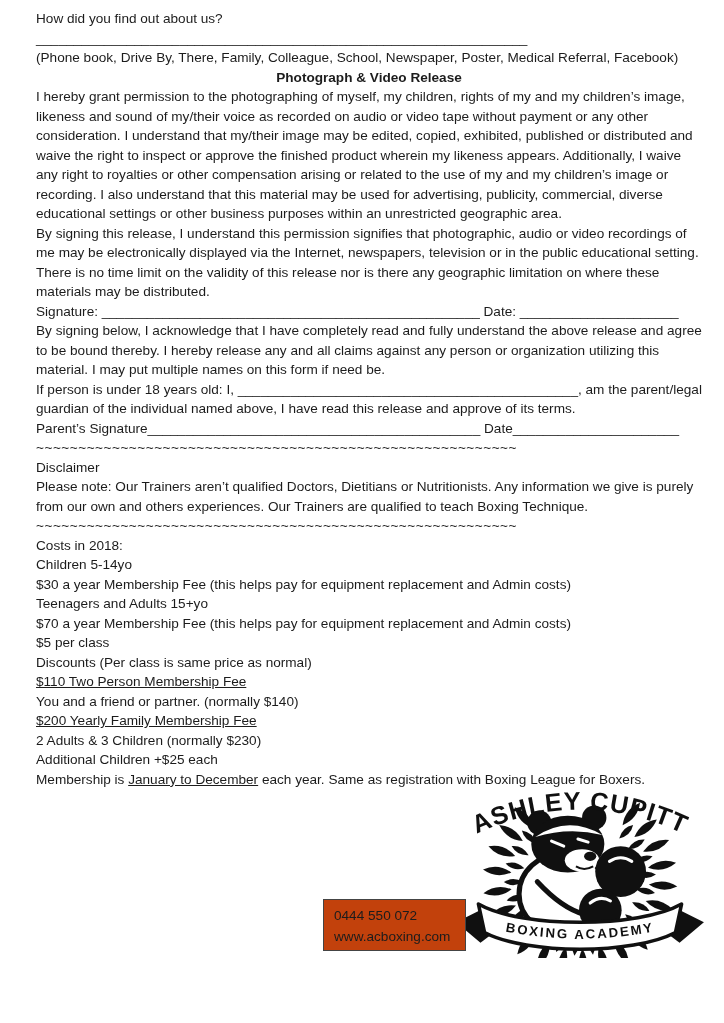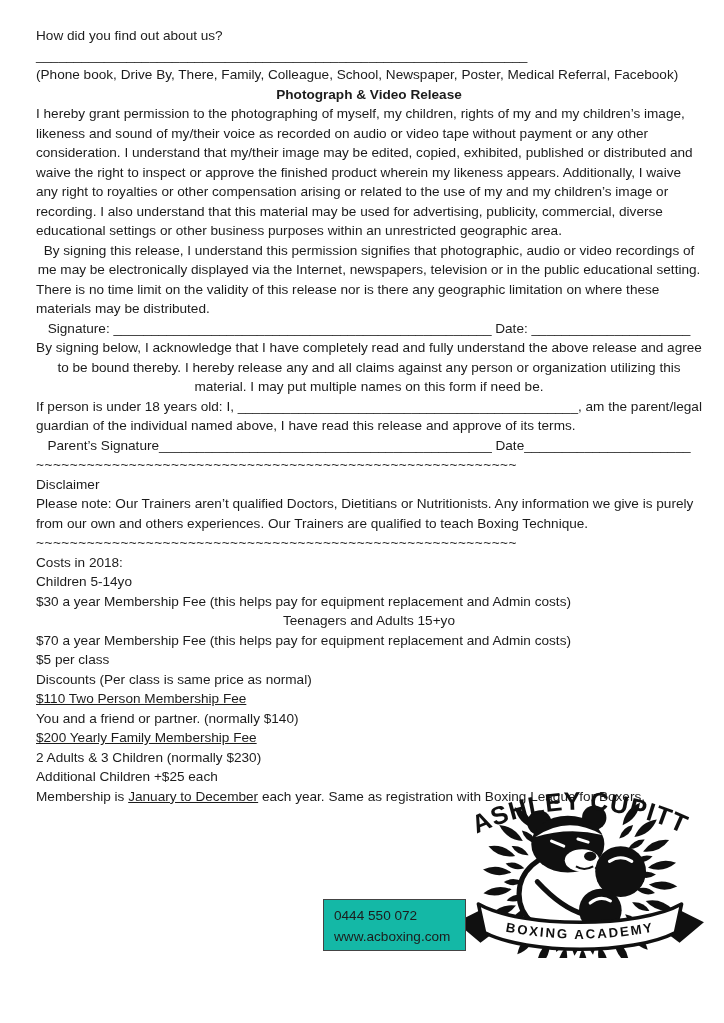--- a/index.html
+++ b/index.html
@@ -2,34 +2,34 @@
 <html><head>
 <meta charset="utf-8">
 <style>
   html,body{margin:0;padding:0;}
   body{
     width:724px;height:1023px;position:relative;overflow:hidden;
     background:#ffffff;color:#1c1c1c;
     font-family:"Liberation Sans",sans-serif;
     font-size:13.6px;line-height:19.5px;
   }
-  .doc{position:absolute;left:36px;top:26px;width:666px;}
+  .doc{position:absolute;left:36px;top:9px;width:666px;}
   .doc p{margin:0;}
   .title{font-weight:bold;text-align:center;}
   .bold{font-weight:normal;}
   .u{text-decoration:underline;}
-  .mt{margin-top:19.5px;text-align:center;}
+  .mt{margin-top:19.5px;}
   .mt-sm{margin-top:10px;}
   .mt-md{margin-top:14px;}
   .mt-lg{margin-top:39px;}
   .mt-xs{margin-top:4px;}
   .tilde{letter-spacing:0.5px;color:#222;}
   .contact-box{
     position:absolute;left:323px;top:899px;width:143px;height:52px;
-    border:1px solid #444;background:#14b8a6;box-sizing:border-box;
+    border:1px solid #444;background:#c2410c;box-sizing:border-box;
     padding:5px 0 0 10px;line-height:21px;z-index:3;
   }
   .logo{position:absolute;left:450px;top:780px;width:260px;height:178px;z-index:2;}
 </style>
 </head>
 <body>
 
 <div class="doc">
 
   <p><span>How did you find out about us? </span><span>_________________________________________________________________</span></p>

